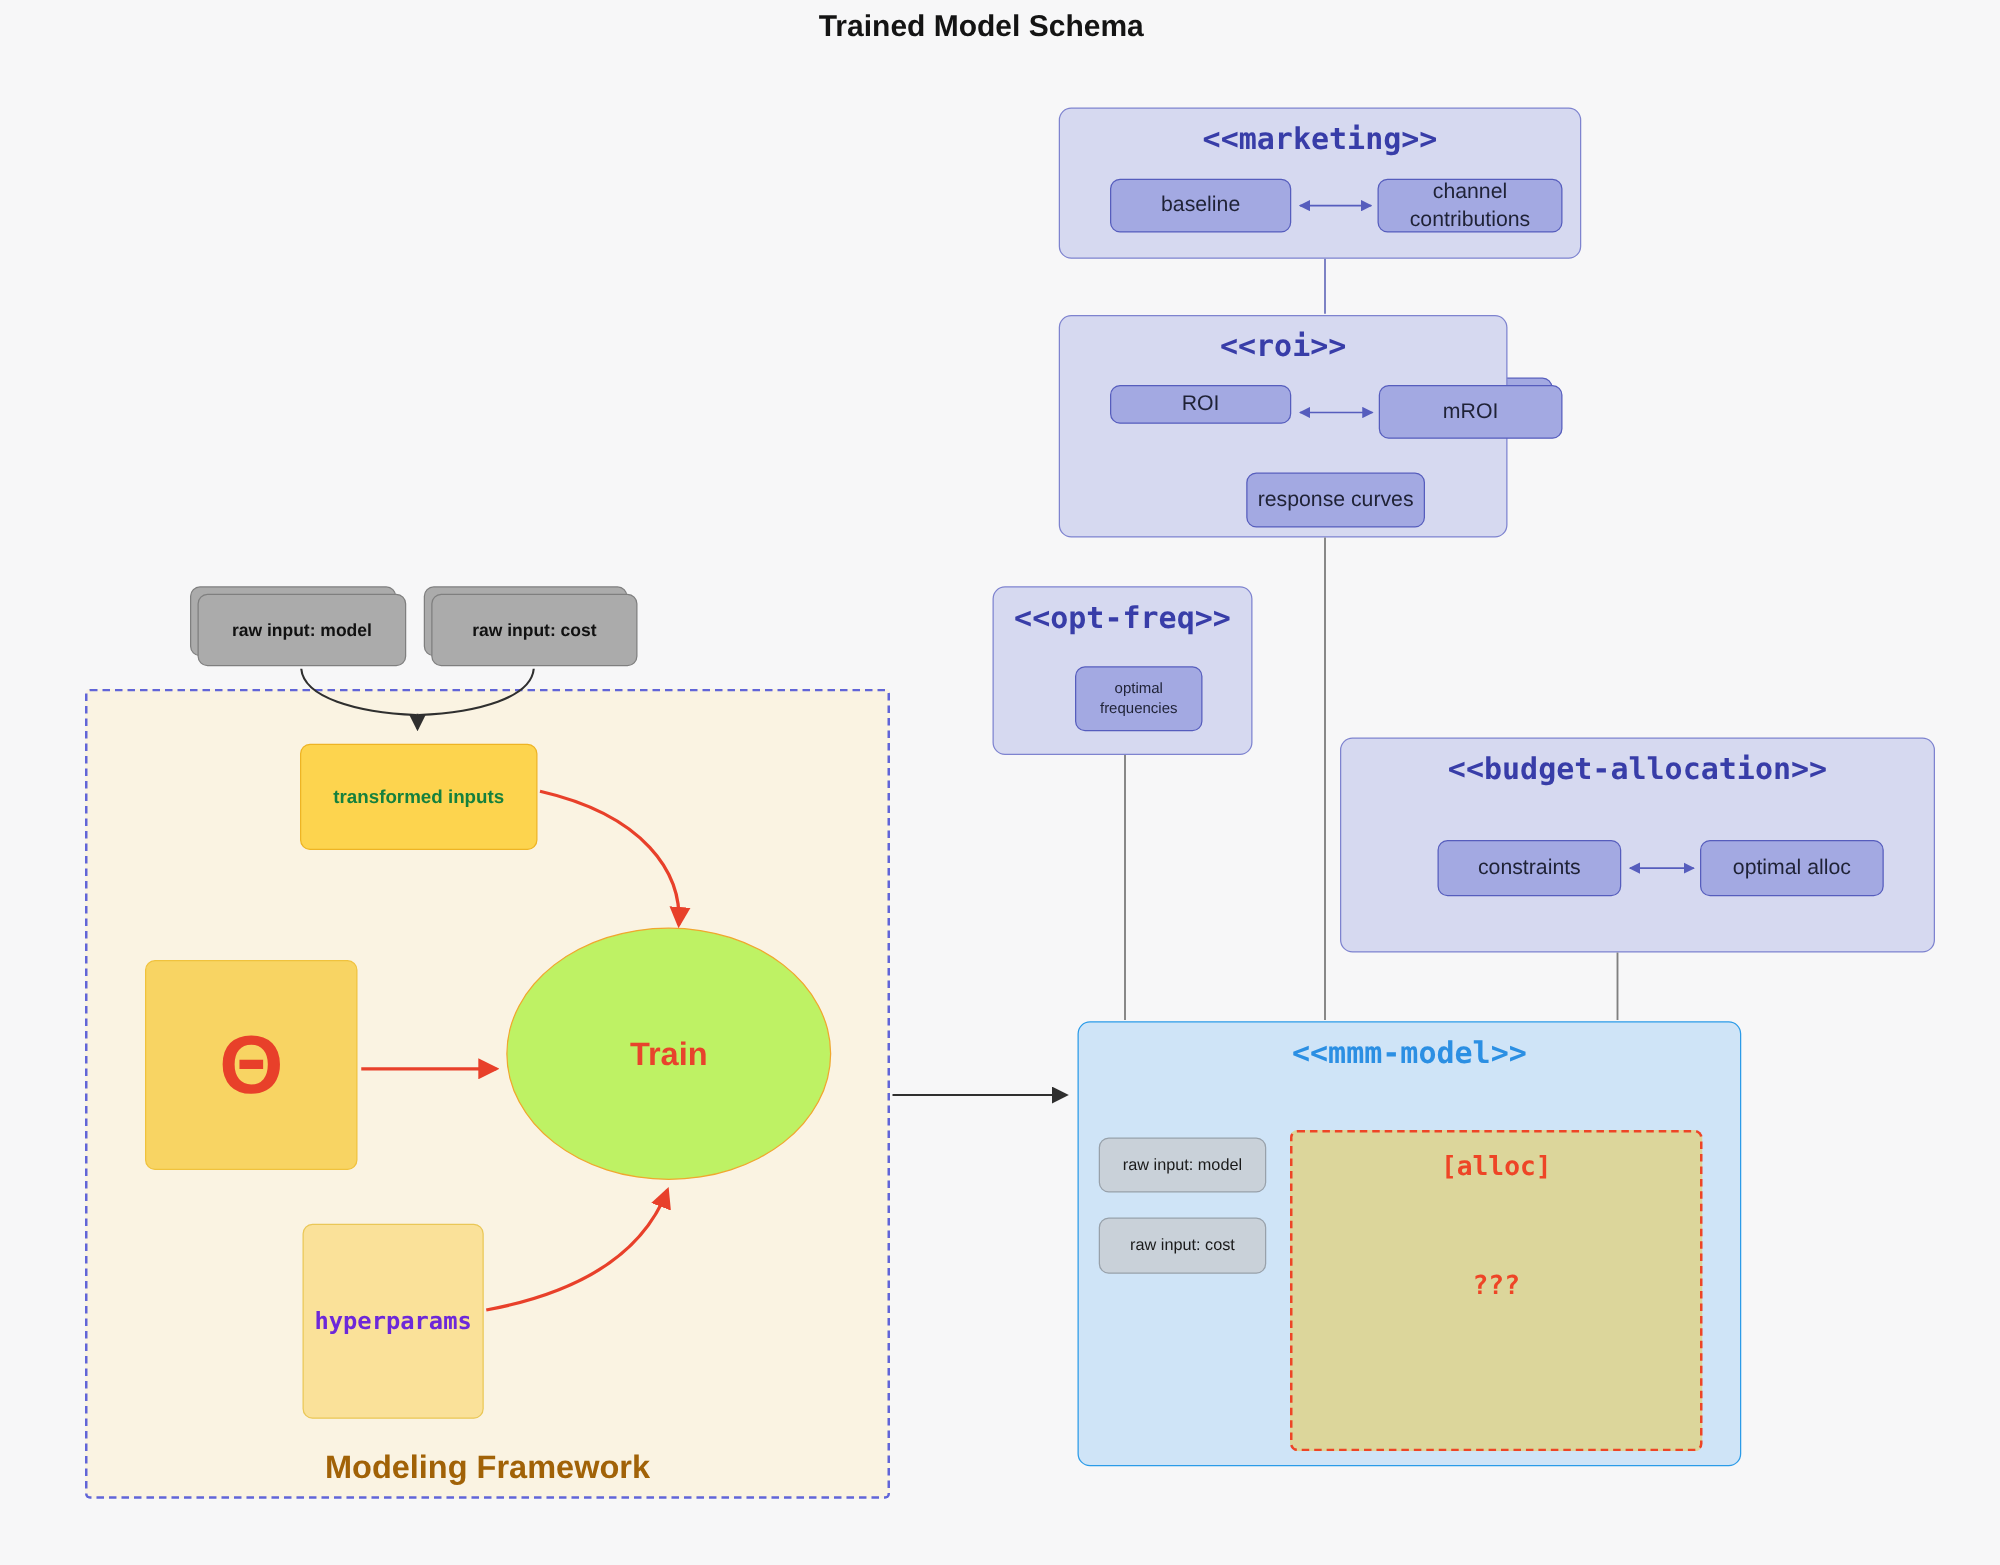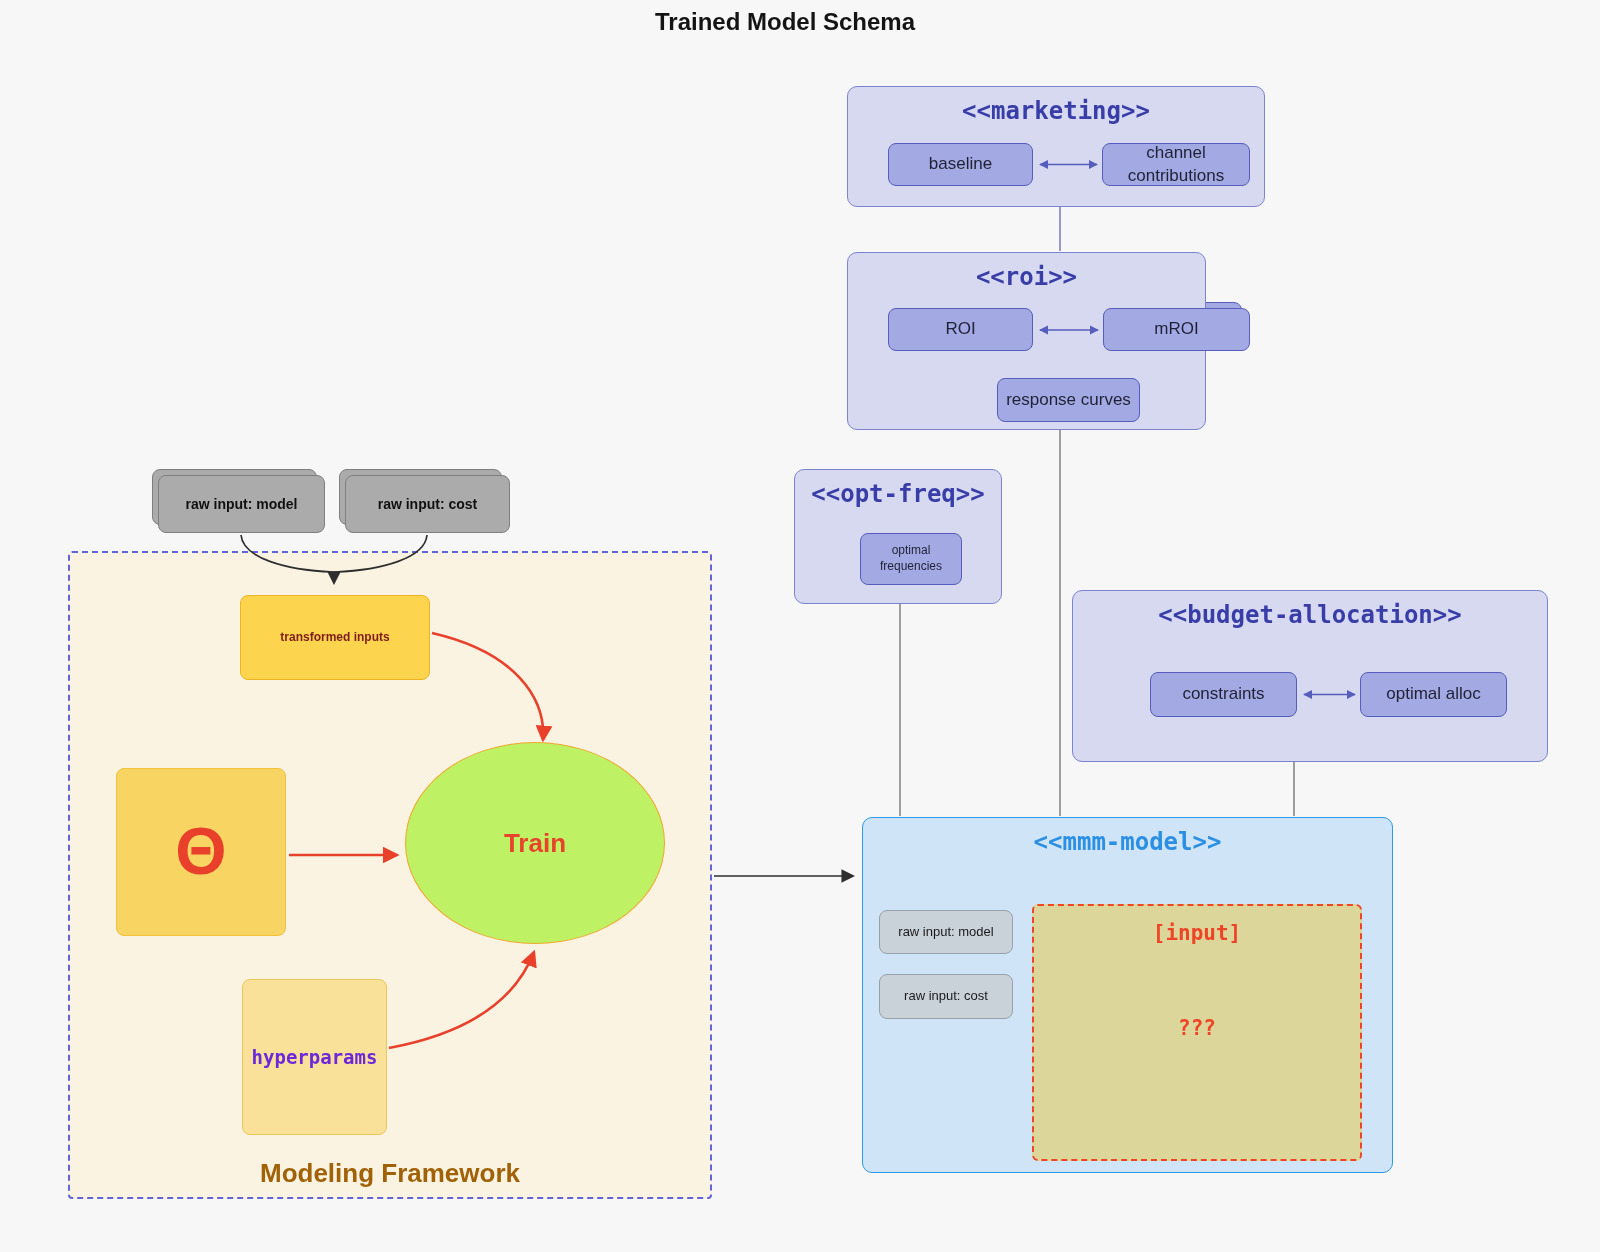--- a/index.html
+++ b/index.html
@@ -21,21 +21,21 @@
         display:flex;align-items:center;justify-content:center;text-align:center;
         background:var(--fill);border:1.5px solid var(--stroke);
         font-size:17px;color:#1f2236;line-height:1.3;}
   .card::before{content:"";position:absolute;left:-7px;top:-7px;width:100%;height:100%;
         box-sizing:border-box;border-radius:8px;background:var(--fill);
         border:1.5px solid var(--stroke);z-index:-1;}
 
   .purple{--fill:#a3a9e2;--stroke:#565dbd;}
   .gray-lg{--fill:#ababab;--stroke:#7f7f7f;color:#111;font-weight:bold;font-size:14px;}
   .gray-sm{--fill:#c9d1d9;--stroke:#98a1aa;color:#1a1a1a;font-size:13px;}
-  .yellow-bright{--fill:#fdd44e;--stroke:#eeb424;color:#7f1d1d;font-weight:bold;font-size:12px;}
+  .yellow-bright{--fill:#fdd44e;--stroke:#eeb424;color:#15803d;font-weight:bold;font-size:15px;}
   .yellow-theta{--fill:#f8d463;--stroke:#f0c23d;color:#e8402a;
                 font-size:66px;font-weight:bold;}
   .yellow-hyper{--fill:#fae199;--stroke:#eac757;color:#6d28d9;
                 font-family:"DejaVu Sans Mono",monospace;font-weight:bold;font-size:19px;}
 
   
   .cluster.mmm{background:#cfe4f7;border:1.5px solid #2b9be8;}
   .cluster.mmm .cluster-title{color:#2b8fe3;}
   .model-box{position:absolute;left:169px;top:86px;width:330px;height:257px;
              box-sizing:border-box;background:#dcd69b;border:2px dashed #ee4526;
@@ -72,21 +72,21 @@
   <div class="card purple" style="left:888px;top:143px;width:145px;height:43px;">
     <span>baseline</span>
   </div>
   <div class="card purple" style="left:1102px;top:143px;width:148px;height:43px;">
     <span>channel contributions</span>
   </div>
 
   <div class="cluster lav" style="left:847px;top:252px;width:359px;height:178px;">
     <div class="cluster-title">&lt;&lt;roi&gt;&gt;</div>
   </div>
-  <div class="card purple" style="left:888px;top:308px;width:145px;height:43px;">
+  <div class="card purple" style="left:888px;top:308px;width:145px;height:31px;">
     <span>ROI</span>
   </div>
   <div class="card purple" style="left:1103px;top:308px;width:147px;height:43px;">
     <span>mROI</span>
   </div>
   <div class="card purple" style="left:997px;top:378px;width:143px;height:44px;">
     <span>response curves</span>
   </div>
 
   <div class="cluster lav" style="left:794px;top:469px;width:208px;height:135px;">
@@ -102,21 +102,21 @@
   <div class="card purple" style="left:1150px;top:672px;width:147px;height:45px;">
     <span>constraints</span>
   </div>
   <div class="card purple" style="left:1360px;top:672px;width:147px;height:45px;">
     <span>optimal alloc</span>
   </div>
 
   <div class="cluster mmm" style="left:862px;top:817px;width:531px;height:356px;">
     <div class="cluster-title">&lt;&lt;mmm-model&gt;&gt;</div>
     <div class="model-box">
-      <div class="mtitle">[input]</div>
+      <div class="mtitle">[alloc]</div>
       <div class="mqq">???</div>
     </div>
   </div>
   <div class="card gray-sm" style="left:879px;top:910px;width:134px;height:44px;">
     <span>raw input: model</span>
   </div>
   <div class="card gray-sm" style="left:879px;top:974px;width:134px;height:45px;">
     <span>raw input: cost</span>
   </div>
 

